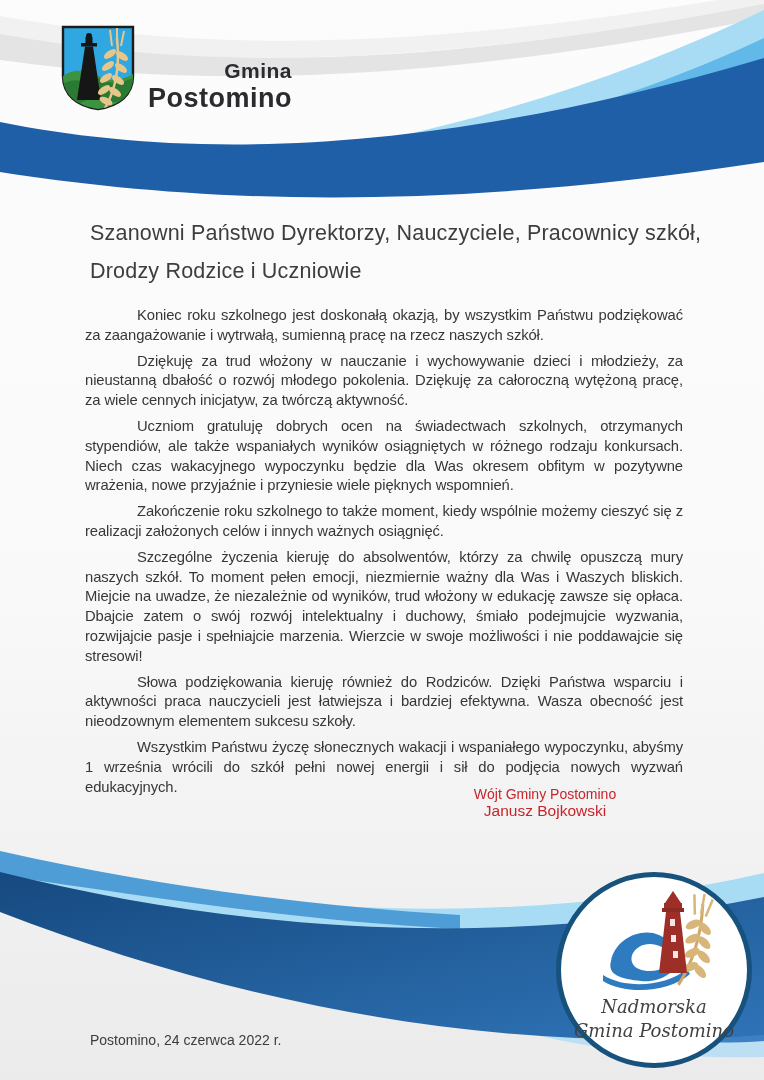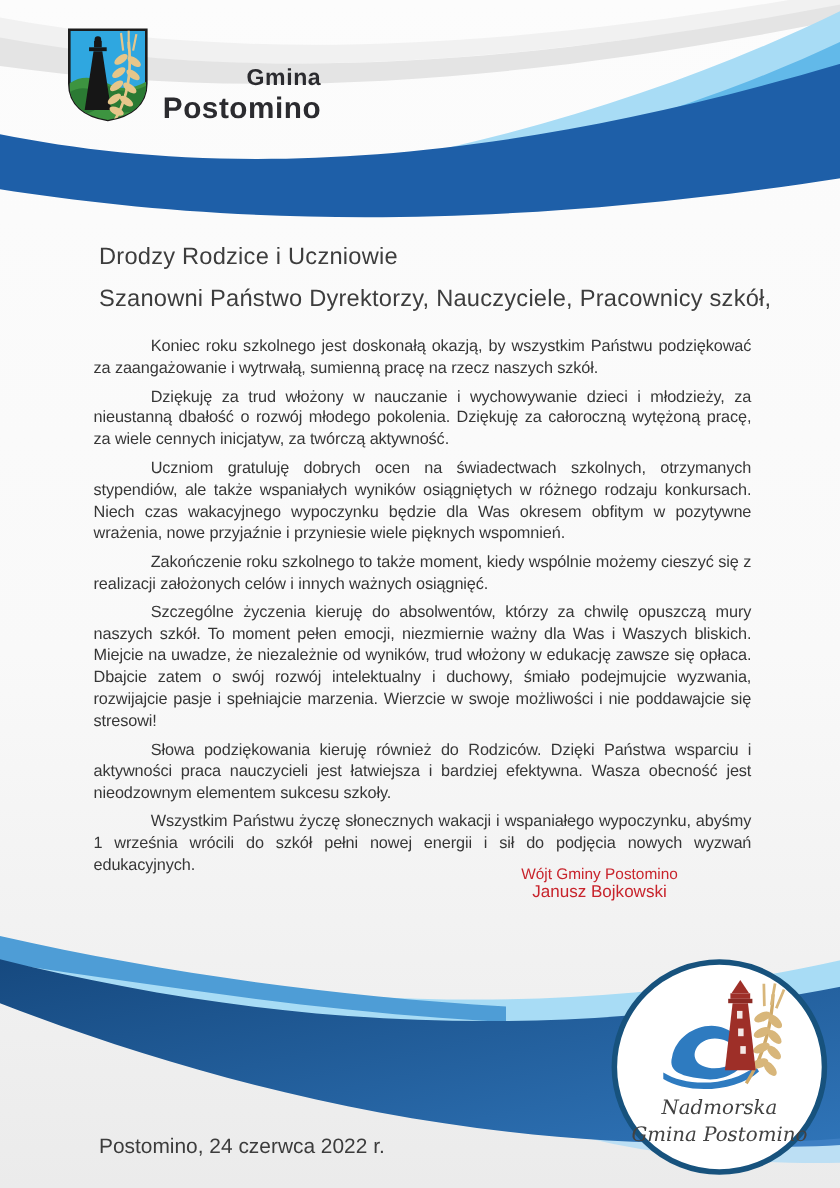--- a/index.html
+++ b/index.html
@@ -19,21 +19,21 @@
   .salutation{position:absolute;left:90px;top:214px;color:#3d3d3d;}
   .salutation div{font-size:21.5px;line-height:38px;white-space:nowrap;font-weight:400;letter-spacing:.2px;}
   .letter-body{position:absolute;left:85px;top:306px;width:598px;}
   .letter-body p{
     margin:0 0 6px 0;font-size:14.8px;line-height:19.8px;text-align:justify;
     text-indent:52px;color:#373737;letter-spacing:-0.1px;
   }
   .signature{position:absolute;left:420px;top:786px;width:250px;text-align:center;}
   .sig-title{font-weight:400;font-size:14px;}
   .sig-name{font-size:15.5px;}
-  .dateline{position:absolute;left:90px;top:1032px;font-size:19px;color:#3c3c3c;}
+  .dateline{position:absolute;left:90px;top:1032px;font-size:14px;color:#3c3c3c;}
   .seal{
     position:absolute;left:556px;top:872px;width:196px;height:196px;border-radius:50%;
     background:#ffffff;border:5px solid #17527d;box-sizing:border-box;
   }
   .seal svg{display:block;position:absolute;left:0;top:0;}
   .seal text{font-family:"DejaVu Serif","Liberation Serif",serif;font-style:italic;fill:#424242;}
 </style>
 </head>
 <body>
 
@@ -76,22 +76,22 @@
         <ellipse cx="46" cy="77" rx="7" ry="3.4" fill="#e6c68a" transform="rotate(25 46 77)"></ellipse>
       </g>
     </svg>
     <div class="brand-text">
       <div class="brand-l1">Gmina</div>
       <div class="brand-l2">Postomino</div>
     </div>
   </div>
 
   <div class="salutation">
+    <div>Szanowni Państwo Dyrektorzy, Nauczyciele, Pracownicy szkół,</div>
     <div>Drodzy Rodzice i Uczniowie</div>
-    <div>Szanowni Państwo Dyrektorzy, Nauczyciele, Pracownicy szkół,</div>
   </div>
 
   <div class="letter-body">
     <p>Koniec roku szkolnego jest doskonałą okazją, by wszystkim Państwu podziękować za zaangażowanie i wytrwałą, sumienną pracę na rzecz naszych szkół.</p>
     <p>Dziękuję za trud włożony w nauczanie i wychowywanie dzieci i młodzieży, za nieustanną dbałość o rozwój młodego pokolenia. Dziękuję za całoroczną wytężoną pracę, za wiele cennych inicjatyw, za twórczą aktywność.</p>
     <p>Uczniom gratuluję dobrych ocen na świadectwach szkolnych, otrzymanych stypendiów, ale także wspaniałych wyników osiągniętych w różnego rodzaju konkursach. Niech czas wakacyjnego wypoczynku będzie dla Was okresem obfitym w pozytywne wrażenia, nowe przyjaźnie i przyniesie wiele pięknych wspomnień.</p>
     <p>Zakończenie roku szkolnego to także moment, kiedy wspólnie możemy cieszyć się z realizacji założonych celów i innych ważnych osiągnięć.</p>
     <p>Szczególne życzenia kieruję do absolwentów, którzy za chwilę opuszczą mury naszych szkół. To moment pełen emocji, niezmiernie ważny dla Was i Waszych bliskich. Miejcie na uwadze, że niezależnie od wyników, trud włożony w edukację zawsze się opłaca. Dbajcie zatem o swój rozwój intelektualny i duchowy, śmiało podejmujcie wyzwania, rozwijajcie pasje i spełniajcie marzenia. Wierzcie w swoje możliwości i nie poddawajcie się stresowi!</p>
     <p>Słowa podziękowania kieruję również do Rodziców. Dzięki Państwa wsparciu i aktywności praca nauczycieli jest łatwiejsza i bardziej efektywna. Wasza obecność jest nieodzownym elementem sukcesu szkoły.</p>
     <p>Wszystkim Państwu życzę słonecznych wakacji i wspaniałego wypoczynku, abyśmy 1 września wrócili do szkół pełni nowej energii i sił do podjęcia nowych wyzwań edukacyjnych.</p>

